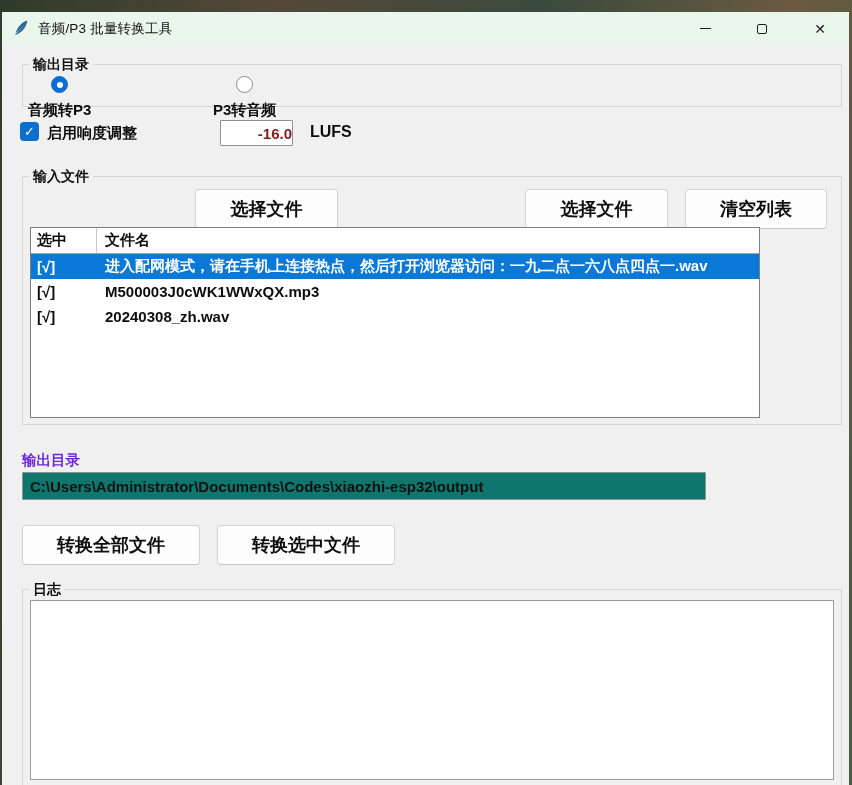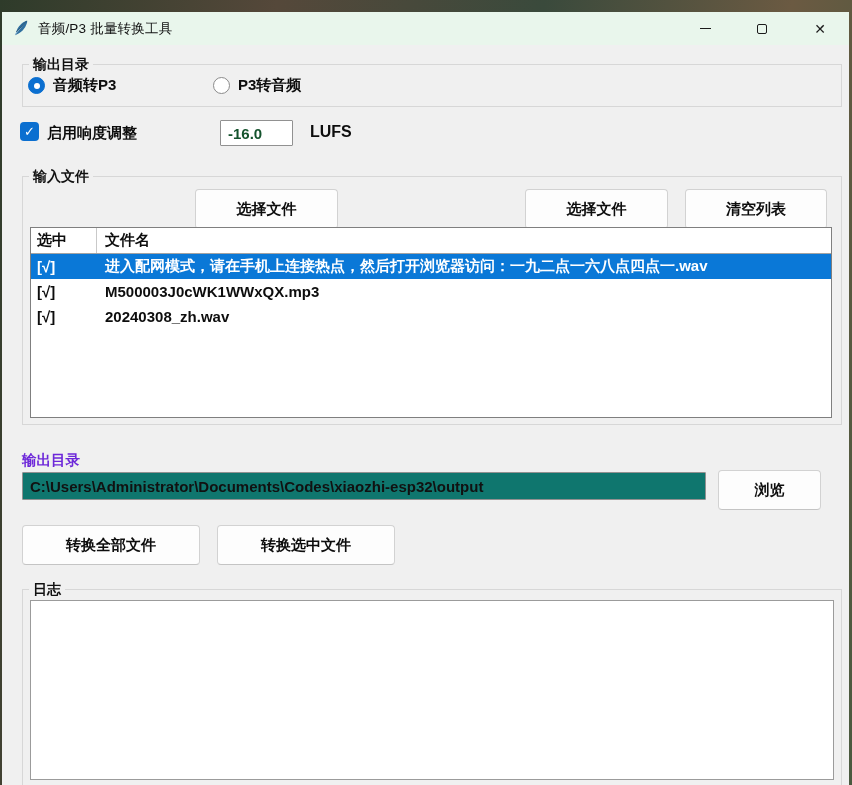--- a/index.html
+++ b/index.html
@@ -43,21 +43,21 @@
   .gb-label {
     position:absolute; top:-9px; left:6px; padding:0 4px;
     background:#f0f0f0; font-size:14px; font-weight:700; color:#111;
     white-space:nowrap; line-height:17px;
   }
   .gb-mode { left:20px; top:52px; width:820px; height:43px; }
   .gb-files{ left:20px; top:164px; width:820px; height:249px; }
   .gb-log  { left:20px; top:577px; width:820px; height:197px; }
 
   
-  .radio-item { position:absolute; top:11px; display:flex; align-items:center; gap:8px; cursor:default; }
+  .radio-item { position:absolute; top:11px; display:flex; align-items:center; gap:8px; cursor:default;flex-direction:column; }
   .radio-1 { left:5px; }
   .radio-2 { left:190px; }
   .radio {
     width:17px; height:17px; border-radius:50%;
     border:1px solid #8b8b8b; background:#fff; position:relative; flex:0 0 auto;
   }
   .radio.checked { background:#0b6fd0; border-color:#0b6fd0; }
   .radio.checked::after {
     content:""; position:absolute; left:50%; top:50%; width:6px; height:6px;
     transform:translate(-50%,-50%); border-radius:50%; background:#fff;
@@ -68,42 +68,42 @@
   .checkbox {
     position:absolute; left:18px; top:110px; width:19px; height:19px;
     background:#0b6fd0; border-radius:4px; color:#fff;
     display:flex; align-items:center; justify-content:center;
     font-size:13px; font-weight:700; line-height:1;
   }
   .chk-label { position:absolute; left:45px; top:112px; font-size:15px; font-weight:700; color:#0d0d0d; }
   .lufs-entry {
     position:absolute; left:218px; top:108px; width:73px; height:26px;
     background:#fff; border:1px solid #919191; border-radius:1px;
-    font-family:inherit; font-size:15px; font-weight:700; color:#14532d;
-    padding:0 0 0 7px; outline:none;
+    font-family:inherit; font-size:15px; font-weight:700; color:#7f1d1d;
+    padding:0 0 0 7px; outline:none;text-align:right;
   }
   .lufs-unit { position:absolute; left:308px; top:111px; font-size:16px; font-weight:700; color:#0d0d0d; }
 
   
   .btn {
     position:absolute; height:40px;
     background:#fdfdfd; border:1px solid #d2d2d2; border-bottom-color:#c4c4c4;
-    border-radius:4px; font-family:inherit; font-size:15px; font-weight:700; color:#0d0d0d;
+    border-radius:4px; font-family:inherit; font-size:18px; font-weight:700; color:#0d0d0d;
     display:flex; align-items:center; justify-content:center; cursor:default;
   }
   .btn-select { left:193px; top:177px; width:143px; }
   .btn-remove { left:523px; top:177px; width:143px; }
   .btn-clear  { left:683px; top:177px; width:142px; }
   .btn-browse { left:716px; top:458px; width:103px; }
   .btn-conv-all { left:20px;  top:513px; width:178px; }
   .btn-conv-sel { left:215px; top:513px; width:178px; }
 
   
   .ftable {
-    position:absolute; left:28px; top:215px; width:802px; height:191px;
+    position:absolute; left:28px; top:215px; width:730px; height:191px;
     background:#fff; border:1px solid #7f7f7f; overflow:hidden;
   }
   .thead {
     display:flex; height:26px; background:#fff;
     border-bottom:1px solid #a3a3a3; font-size:15px; font-weight:700; color:#0d0d0d;
   }
   .th-check { width:66px; border-right:1px solid #c9c9c9; display:flex; align-items:center; padding-left:6px; }
   .th-name  { flex:1; display:flex; align-items:center; padding-left:8px; }
   .trow { display:flex; height:25px; font-size:15px; font-weight:700; color:#0d0d0d; background:#fff; }
   .trow.selected { background:#0a78d7; color:#fff; }
@@ -189,21 +189,20 @@
       <span class="td-name">M500003J0cWK1WWxQX.mp3</span>
     </div>
     <div class="trow">
       <span class="td-check">[√]</span>
       <span class="td-name">20240308_zh.wav</span>
     </div>
   </div>
 
   <span class="out-label">输出目录</span>
   <input class="out-entry" type="text" value="C:\Users\Administrator\Documents\Codes\xiaozhi-esp32\output" style="">
-  <button class="btn btn-browse">浏览</button>
 
   <button class="btn btn-conv-all">转换全部文件</button>
   <button class="btn btn-conv-sel">转换选中文件</button>
 
   <div class="groupbox gb-log">
     <span class="gb-label">日志</span>
   </div>
   <textarea class="log-area" readonly="" style=""></textarea>
 
 </div>

